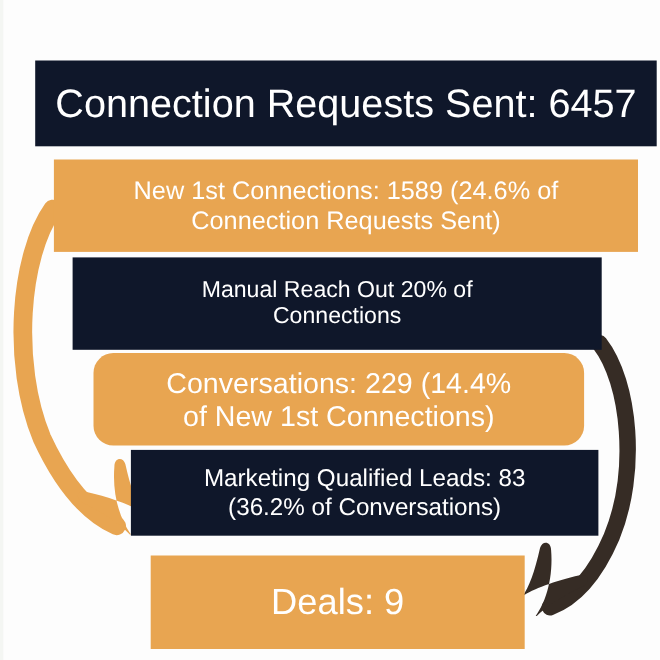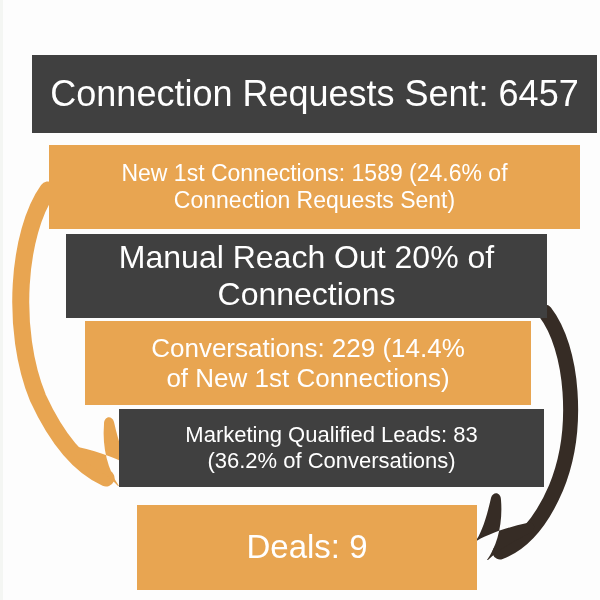--- a/index.html
+++ b/index.html
@@ -27,34 +27,34 @@
     position: absolute;
     display: flex;
     align-items: center;
     justify-content: center;
     text-align: center;
     color: #ffffff;
     box-sizing: border-box;
     line-height: 1.16;
     z-index: 3;
   }
-  .band-dark { background: #404040; }
+  .band-dark { background: #0f172a; }
   .band-orange { background: #e8a551; }
   .band-text {
     display: block;
     width: 100%;
     padding: 0 6px;
     box-sizing: border-box;
     white-space: pre-line;
   }
   
   #band-0 { left: 32px;  top: 55px;  width: 565px; height: 78px;  font-size: 36px; }
   #band-1 { left: 49px;  top: 145px; width: 531px; height: 84px;  font-size: 23px; }
-  #band-2 { left: 66px;  top: 234px; width: 481px; height: 84px;  font-size: 32px; }
-  #band-3 { left: 85px;  top: 321px; width: 446px; height: 84px;  font-size: 26px; }
+  #band-2 { left: 66px;  top: 234px; width: 481px; height: 84px;  font-size: 21px; }
+  #band-3 { left: 85px;  top: 321px; width: 446px; height: 84px;  font-size: 26px; border-radius: 18px; }
   #band-4 { left: 119px; top: 409px; width: 425px; height: 78px;  font-size: 22px; }
   #band-5 { left: 137px; top: 505px; width: 340px; height: 85px;  font-size: 33px; }
 
   svg.arrow-layer {
     position: absolute;
     left: 0;
     top: 0;
     width: 600px;
     height: 600px;
     z-index: 1;

